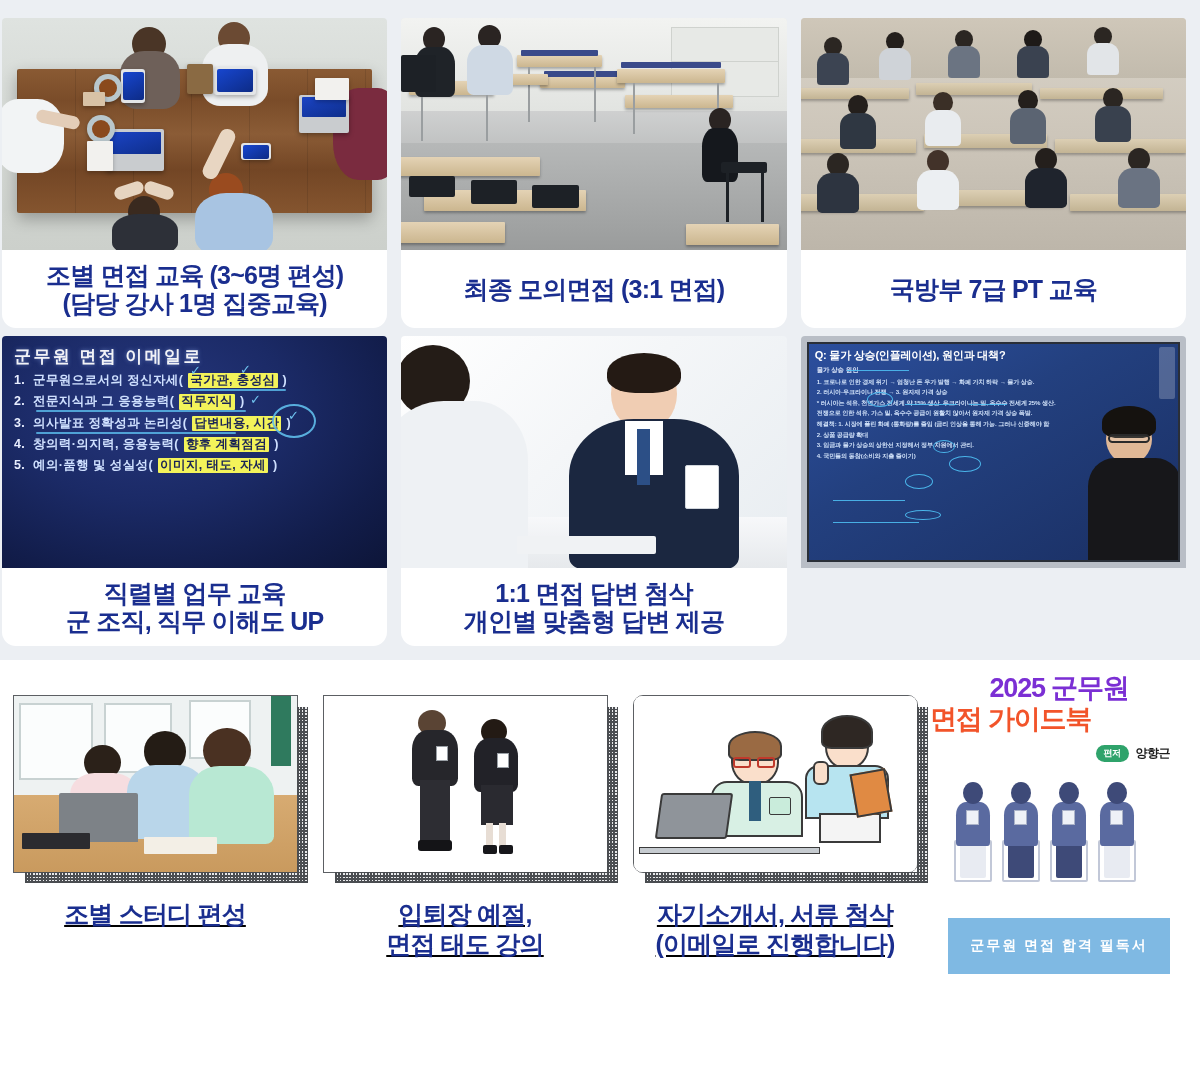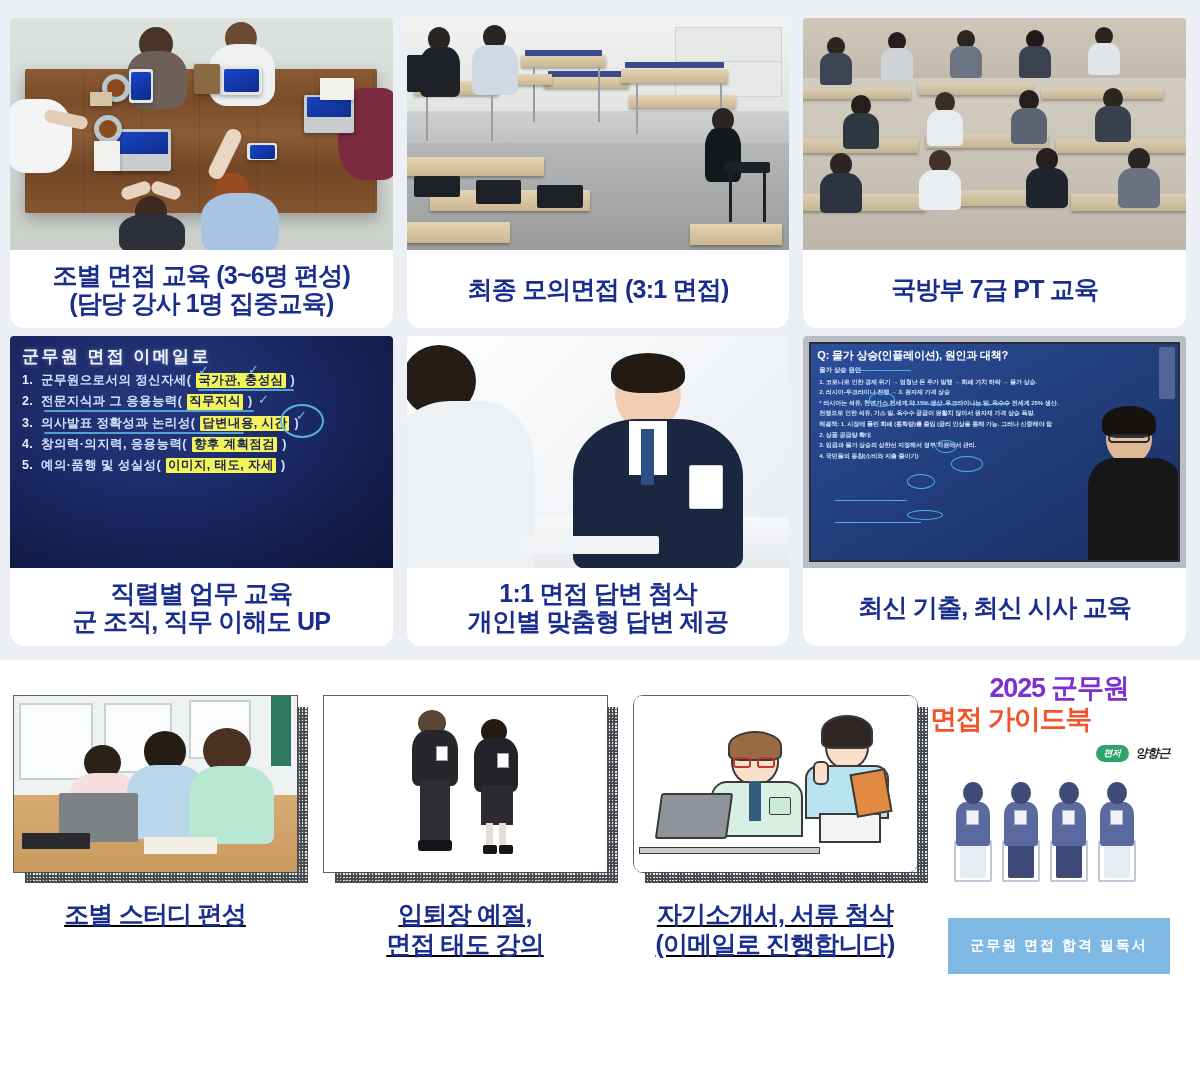--- a/index.html
+++ b/index.html
@@ -8,21 +8,21 @@
     background: #ffffff;
     font-family: "Liberation Sans", "DejaVu Sans", sans-serif;
     overflow: hidden;
   }
   .page { position: relative; width: 1200px; height: 1080px; background: #fff; }
 
   
   .top-block {
     position: absolute; left: 0; top: 0; width: 1200px; height: 660px;
     background: #eceff3;
-    padding: 18px 14px 0 10px;
+    padding: 18px 14px 0 2px;
     display: flex; flex-direction: column; gap: 8px;
   }
   .trow { display: flex; gap: 14px; height: 310px; }
   .tcard {
     flex: 1 1 0; position: relative;
     display: flex; flex-direction: column;
     border-radius: 4px; overflow: hidden;
   }
   .tphoto { width: 100%; height: 232px; position: relative; overflow: hidden; background:#cfd4da; }
   .tcap {
@@ -173,21 +173,21 @@
   
   .ill { position:absolute; inset:0; background:#fff; }
   .ill-laptop { position:absolute; }
   .ill-h { position:absolute; border-radius:50% 50% 45% 45%; }
   .ill-body { position:absolute; }
 
   
   .book { position:absolute; left:930px; top:14px; width:258px; height:300px; background:#fff; }
   .bk-t1 { text-align:center; font-size:27px; font-weight:800; letter-spacing:-1.2px; color:#7b2fd4; line-height:1.08; }
   .bk-t2 { text-align:left; font-size:27px; font-weight:800; letter-spacing:-1.2px; color:#f2542a; line-height:1.08; margin-top:2px; }
-  .bk-author { display:flex; justify-content:flex-end; align-items:center; gap:7px; margin:11px 18px 0 0;font-style:italic; }
+  .bk-author { display:flex; justify-content:flex-end; align-items:center; gap:7px; margin:11px 18px 0 0; }
   .bk-badge { background:#2fa36b; color:#fff; font-size:9px; font-weight:700; padding:2px 8px; border-radius:9px; letter-spacing:-.5px; }
   .bk-name { color:#1d1d1d; font-size:12px; font-weight:800; letter-spacing:-.5px; }
   .bk-people { position:relative; height:112px; margin-top:8px; }
   .bk-p { position:absolute; bottom:0; width:42px; height:100px; }
   .bk-ph { position:absolute; left:11px; top:0; width:20px; height:22px; border-radius:50%; background:#3e4a78; }
   .bk-pb { position:absolute; left:4px; top:20px; width:34px; height:44px; border-radius:30% 30% 8% 8%; background:#5a6aa0; }
   .bk-pl { position:absolute; left:8px; top:62px; width:26px; height:34px; background:#e8ebf2; border-radius:2px; }
   .bk-chair { position:absolute; left:2px; top:58px; width:38px; height:42px; border:2px solid #c2c8d8; border-radius:2px; }
   .bk-tag { position:absolute; left:14px; top:28px; width:13px; height:15px; background:#eef1f7; border:1px solid #aab2c8; }
   .bk-band {
@@ -491,23 +491,20 @@
             <i class="lc-mark" style="left:96px;top:166px;width:36px;height:10px;border-radius:50%;border-width:1.3px;"></i>
             <i class="lc-ul" style="left:24px;top:178px;width:86px;"></i>
             <div class="lc-tool"></div>
             <div class="lc-teacher">
               <div style="position:absolute;left:20px;top:14px;width:46px;height:50px;border-radius:50%;background:#e0b896;"></div>
               <div style="position:absolute;left:16px;top:6px;width:54px;height:32px;border-radius:50% 50% 30% 30%;background:#15120f;"></div>
               <div style="position:absolute;left:22px;top:34px;width:42px;height:9px;border:2px solid #2a2a2a;border-radius:5px;background:rgba(255,255,255,.15);"></div>
               <div style="position:absolute;left:2px;top:58px;width:94px;height:102px;border-radius:28% 28% 0 0;background:#17171a;"></div>
             </div>
           </div>
-        </div>
-        <div class="tcap">
-          <span>최신 기출, 최신 시사 교육</span>
         </div>
       </div>
     </div>
   </div>
 
   <div class="bottom">
 
     <div class="brow">
 
       <div class="bcell">

